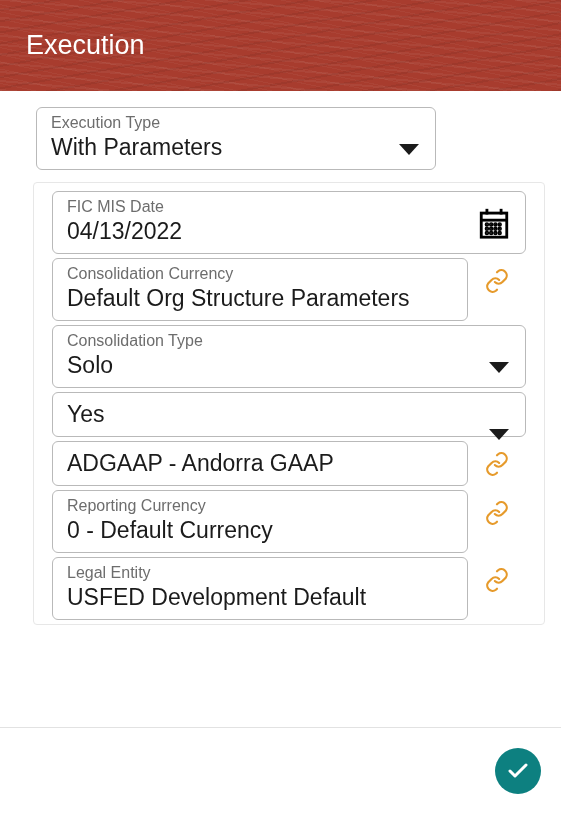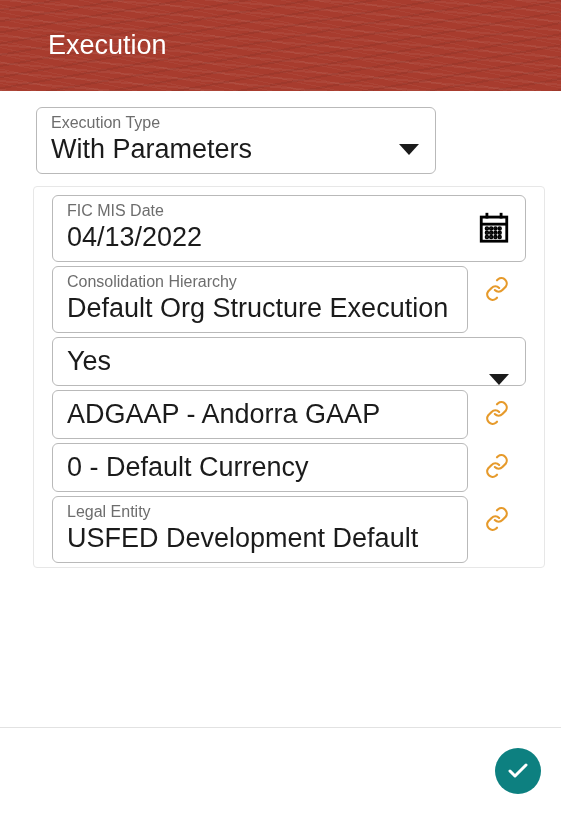--- a/index.html
+++ b/index.html
@@ -4,30 +4,30 @@
 <style>
   * { box-sizing: border-box; margin: 0; padding: 0; }
   html, body { width: 561px; height: 813px; font-family: "Segoe UI", Arial, sans-serif; background: #fff; overflow: hidden; }
   .header {
     height: 91px;
     background: #a83c2e;
     background-image:
       repeating-linear-gradient(5deg, rgba(255,255,255,0.05) 0 2px, transparent 2px 9px),
       repeating-linear-gradient(-10deg, rgba(0,0,0,0.06) 0 2px, transparent 2px 11px),
       repeating-linear-gradient(12deg, rgba(255,255,255,0.04) 0 1px, transparent 1px 7px);
-    display: flex; align-items: center; padding-left: 48px;
+    display: flex; align-items: center; padding-left: 26px;
   }
   .header-title { color: #fff; font-size: 27px; font-weight: 400; }
   .content { padding: 8px 0 0 0; }
   .field {
     border: 1px solid #b9b9b9; border-radius: 6px;
     padding: 6px 14px 8px 14px; position: relative; background:#fff;
   }
   .field-label { color: #6d6d6d; font-size: 16px; }
-  .field-value { color: #1b1b1b; font-size: 27px; font-weight: 400; margin-top: 2px; white-space: nowrap; overflow: hidden; }
+  .field-value { color: #1b1b1b; font-size: 23px; font-weight: 400; margin-top: 2px; white-space: nowrap; overflow: hidden; }
   .exec-type { margin: 8px 36px 4px 36px; width: 400px; }
   .panel {
     margin: 12px 16px 0 33px; border: 1px solid #e7e7e7; border-radius: 4px;
     padding: 8px 18px 0 18px;
   }
   .row { display: flex; align-items: stretch; margin-bottom: 4px; }
   .row .field { flex: 1; }
   .link-slot { width: 58px; display:flex; align-items:flex-start; justify-content:center; padding-top:10px;}
   .caret {
     position: absolute; right: 16px; width: 0; height: 0;
@@ -91,33 +91,40 @@
               <circle cx="10" cy="19" r="0.6" fill="#000"></circle>
               <circle cx="13" cy="19" r="0.6" fill="#000"></circle>
               <circle cx="16" cy="19" r="0.6" fill="#000"></circle>
           </svg>
         </span>
       </div>
     </div>
 
     <div class="row">
       <div class="field">
-        <div class="field-label">Consolidation Hierarchy</div>
-        <div class="field-value">Default Org Structure Execution</div>
+        <div class="field-label">Consolidation Currency</div>
+        <div class="field-value">Default Org Structure Parameters</div>
       </div>
       <div class="link-slot">
         <span class="link-icon">
           <svg viewBox="0 0 24 24" fill="none" stroke="#e69a2b" stroke-width="2" stroke-linecap="round">
             <path d="M10 13a5 5 0 0 0 7 0l3-3a5 5 0 0 0-7-7l-1 1"></path>
             <path d="M14 11a5 5 0 0 0-7 0l-3 3a5 5 0 0 0 7 7l1-1"></path>
           </svg>
         </span>
       </div>
     </div>
 
+    <div class="row">
+      <div class="field dropdown">
+        <div class="field-label">Consolidation Type</div>
+        <div class="field-value">Solo</div>
+        <div class="caret"></div>
+      </div>
+    </div>
 
     <div class="row">
       <div class="field dropdown">
         <div class="field-value">Yes</div>
         <div class="caret"></div>
       </div>
     </div>
 
     <div class="row">
       <div class="field">
@@ -128,20 +135,21 @@
           <svg viewBox="0 0 24 24" fill="none" stroke="#e69a2b" stroke-width="2" stroke-linecap="round">
             <path d="M10 13a5 5 0 0 0 7 0l3-3a5 5 0 0 0-7-7l-1 1"></path>
             <path d="M14 11a5 5 0 0 0-7 0l-3 3a5 5 0 0 0 7 7l1-1"></path>
           </svg>
         </span>
       </div>
     </div>
 
     <div class="row">
       <div class="field">
+        <div class="field-label">Reporting Currency</div>
         <div class="field-value">0 - Default Currency</div>
       </div>
       <div class="link-slot">
         <span class="link-icon">
           <svg viewBox="0 0 24 24" fill="none" stroke="#e69a2b" stroke-width="2" stroke-linecap="round">
             <path d="M10 13a5 5 0 0 0 7 0l3-3a5 5 0 0 0-7-7l-1 1"></path>
             <path d="M14 11a5 5 0 0 0-7 0l-3 3a5 5 0 0 0 7 7l1-1"></path>
           </svg>
         </span>
       </div>

